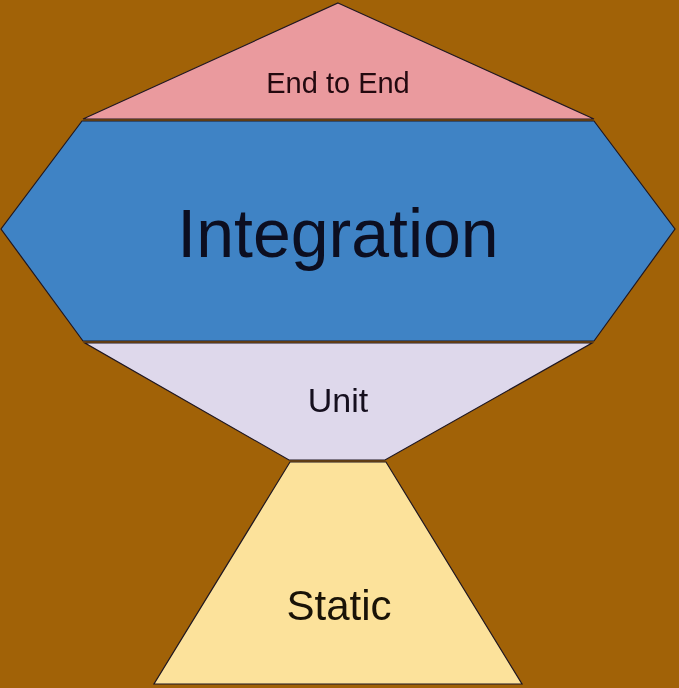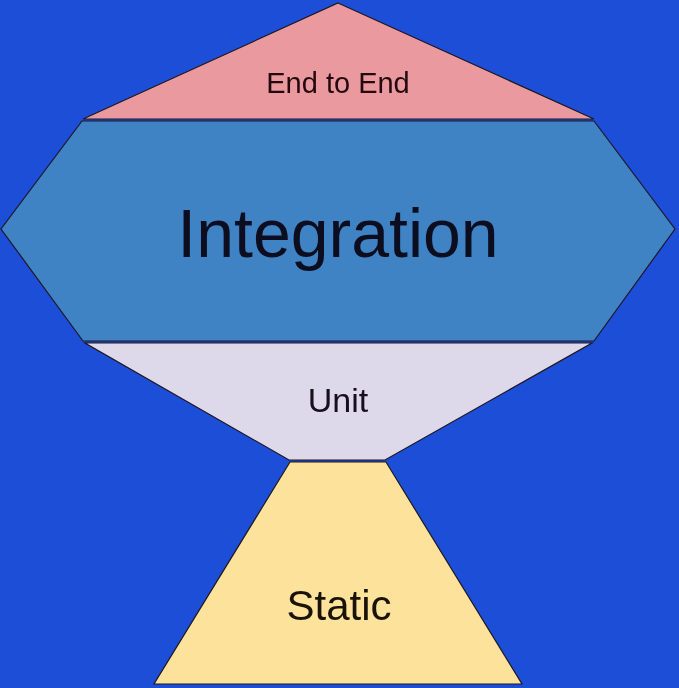--- a/index.html
+++ b/index.html
@@ -4,21 +4,21 @@
 <style>
   html, body {
     margin: 0;
     padding: 0;
     background: #ffffff;
   }
   .stage {
     position: relative;
     width: 679px;
     height: 688px;
-    background: #1d4ed8;
+    background: #a16207;
     overflow: hidden;
     font-family: "Liberation Sans", sans-serif;
   }
   svg text {
     font-family: "Liberation Sans", sans-serif;
     font-weight: 400;
   }
   svg polygon {
     stroke-width: 1.2;
     stroke-linejoin: miter;

